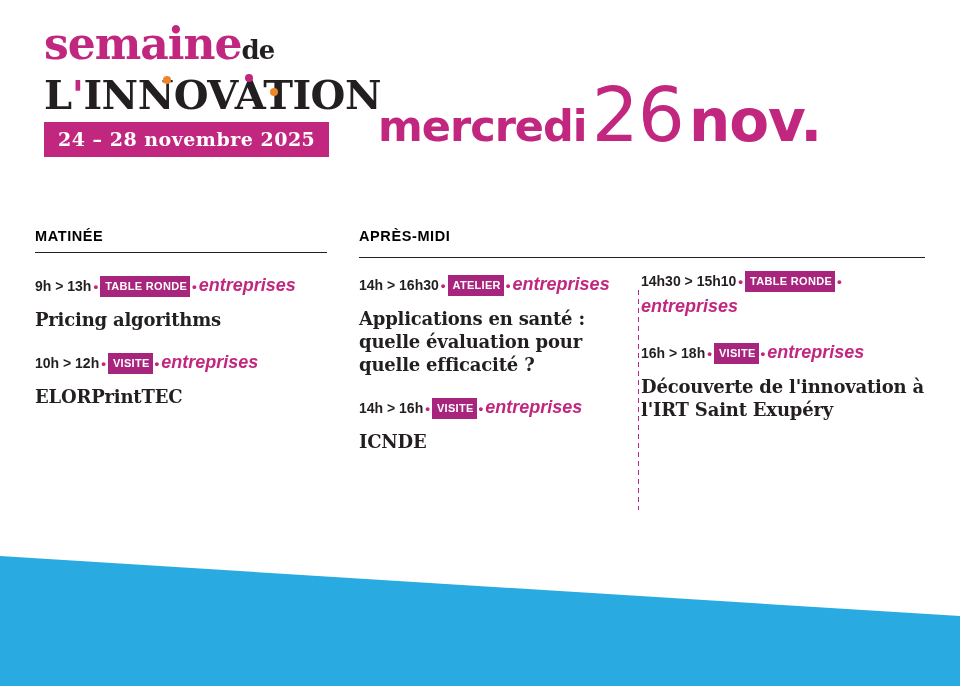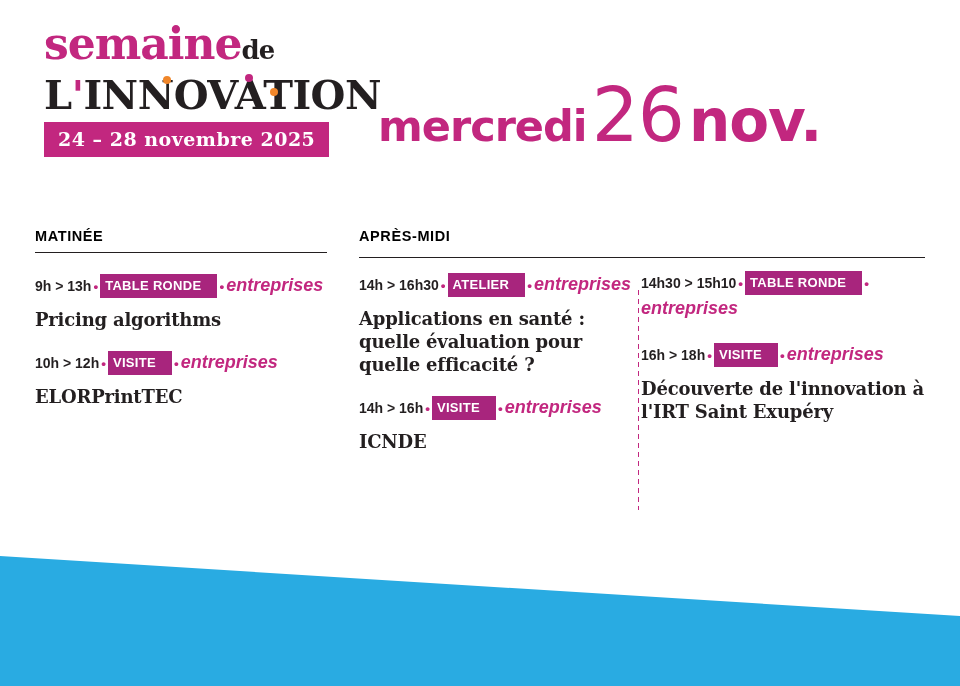--- a/index.html
+++ b/index.html
@@ -156,24 +156,24 @@
   }
   .sep {
     color: #c2277f;
     font-weight: bold;
     padding: 0 2px;
   }
   .tag {
     display: inline-block;
     background: #a8257d;
     color: #ffffff;
-    font-size: 13px;
+    font-size: 11px;
     font-weight: bold;
     letter-spacing: 0.3px;
-    padding: 2px 16px 2px 5px;
+    padding: 2px 3px 2px 5px;
     vertical-align: 1px;
   }
   .audience {
     color: #c2277f;
     font-style: italic;
     font-weight: bold;
     font-size: 18px;
   }
   .title {
     font-family: "DejaVu Serif", serif;

